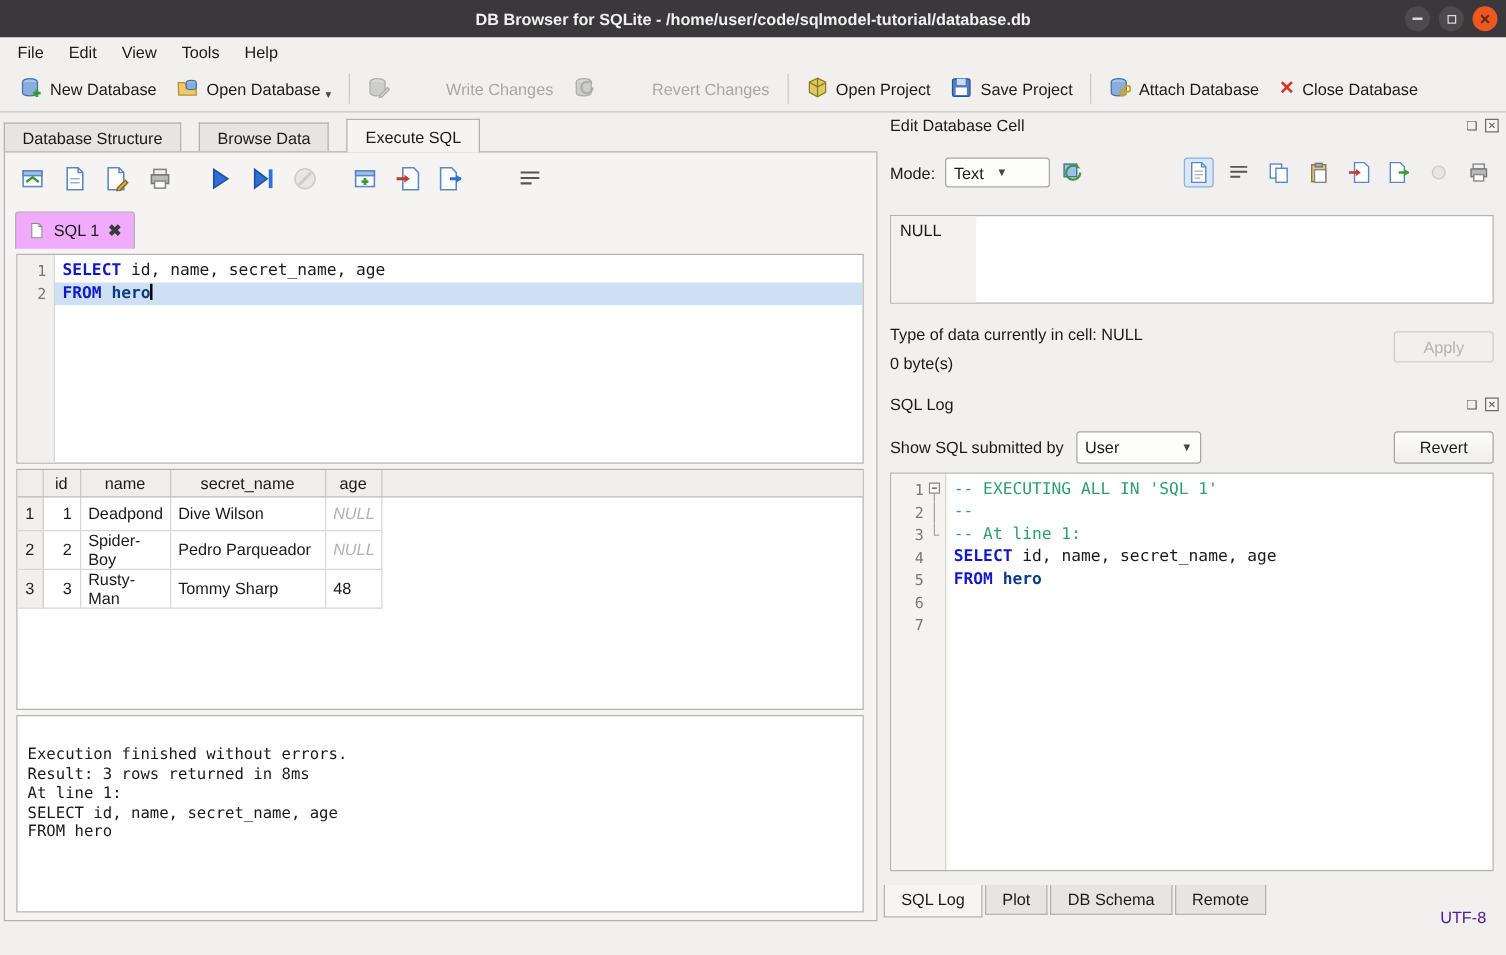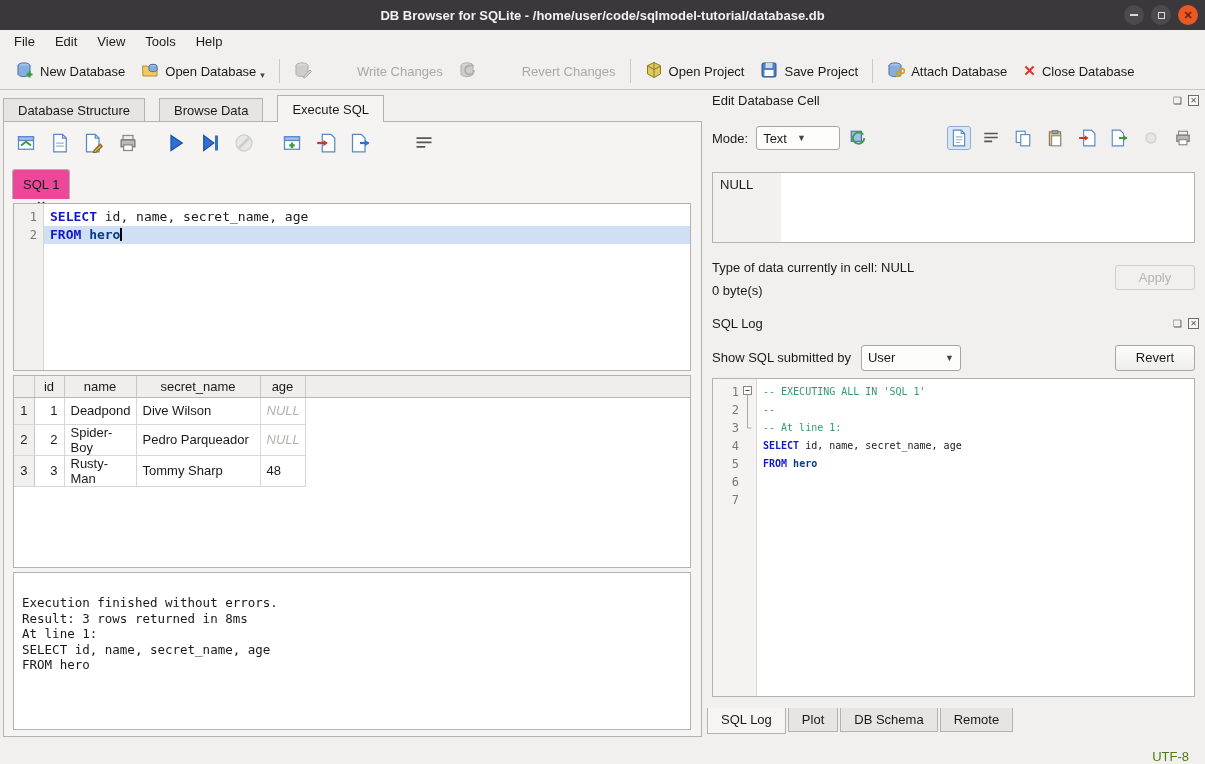--- a/index.html
+++ b/index.html
@@ -32,21 +32,21 @@
   .mtab { padding:4px 14px; background:#e7e5e1; border:1px solid #b4b2ae; border-bottom:none; margin-right:14px; height:24px; }
   .mtab.active { background:#f5f4f2; height:27px; padding-top:6px; position:relative; z-index:3; }
   .pane { position:absolute; left:3px; top:121px; width:699px; height:616px; background:#f5f4f2; border:1px solid #b4b2ae; }
 
   .edtoolbar { position:absolute; left:10px; top:9px; display:flex; align-items:center; gap:10px; }
   .icon-btn { width:24px; height:24px; display:flex; align-items:center; justify-content:center; border-radius:3px; }
   .icon-btn.disabled svg { filter:grayscale(1) opacity(.55); }
   .gap-l { margin-left:14px; }
   .gap-xl { margin-left:30px; }
 
-  .sqltab { position:absolute; left:8px; top:47px; height:30px; display:flex; align-items:center; gap:7px; padding:0 10px; background:#ec4899; border:1px solid #b4b2ae; border-bottom:none; border-radius:3px 3px 0 0;flex-direction:column; }
+  .sqltab { position:absolute; left:8px; top:47px; height:30px; display:flex; align-items:center; gap:7px; padding:0 10px; background:#f0abfc; border:1px solid #b4b2ae; border-bottom:none; border-radius:3px 3px 0 0; }
   .sqltab .x { color:#3a3a3a; font-weight:bold; font-size:13px; }
 
   .editor { position:absolute; left:9px; top:81px; width:678px; height:168px; background:#fff; border:1px solid #b4b2ae; display:flex; overflow:hidden; }
   .ed-gutter { width:30px; background:#f1f0ee; border-right:1px solid #d8d6d2; padding-top:4px; }
   .ed-gutter .ln { height:18px; line-height:18px; text-align:right; padding-right:6px; color:#787672; font-family:"DejaVu Sans Mono", monospace; font-size:12px; }
   .ed-code { flex:1; padding-top:4px; font-family:"DejaVu Sans Mono", monospace; font-size:13px; }
   .cl { height:18px; line-height:18px; padding-left:6px; white-space:pre; }
   .cl.cur { background:#cfe0f5; }
   .kw { color:#1218c8; font-weight:bold; }
   .pl { color:#1a1a1a; }
@@ -88,27 +88,27 @@
   .apply-btn { position:absolute; right:10px; top:175px; width:80px; height:25px; background:#f1f0ee; border-color:#cfcdc9; color:#b5b3af; }
 
   .filter-row { position:absolute; left:7px; top:254px; right:10px; height:27px; display:flex; align-items:center; }
   .clear-btn { margin-left:auto; width:80px; height:26px; }
 
   .logbox { position:absolute; left:7px; top:288px; right:10px; height:319px; background:#fff; border:1px solid #b4b2ae; display:flex; overflow:hidden; }
   .log-gutter { width:44px; background:#f4f3f1; border-right:1px solid #d8d6d2; padding-top:4px; }
   .log-gutter .gl { height:18px; line-height:18px; display:flex; }
   .log-gutter .n { width:26px; text-align:right; color:#7a7874; font-family:"DejaVu Sans Mono", monospace; font-size:12px; }
   .log-gutter .fold { width:16px; display:flex; justify-content:center; }
-  .log-code { flex:1; padding-top:4px; font-family:"DejaVu Sans Mono", monospace; font-size:10px; }
+  .log-code { flex:1; padding-top:4px; font-family:"DejaVu Sans Mono", monospace; font-size:13px; }
 
   .btabs { position:absolute; left:2px; top:618px; display:flex; align-items:flex-start; }
   .btab { padding:4px 13px; background:#e7e5e1; border:1px solid #b4b2ae; border-top:none; margin-right:2px; height:24px; }
   .btab.active { background:#f6f5f3; height:26px; }
 
-  .statusbar-enc { position:absolute; right:16px; bottom:0; color:#4d7c0f; }
+  .statusbar-enc { position:absolute; right:16px; bottom:23px; color:#4c1d95; }
 </style>
 </head>
 <body>
 
 <div class="titlebar">
   <div class="title">DB Browser for SQLite - /home/user/code/sqlmodel-tutorial/database.db</div>
   <div class="winbtns">
     <div class="winbtn">
         <span class="glyph-min"></span>
       </div>

